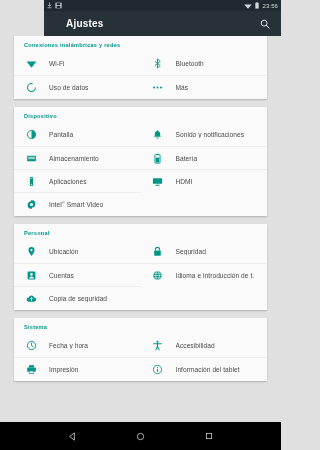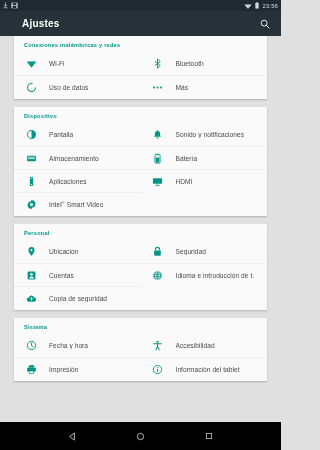--- a/index.html
+++ b/index.html
@@ -2,21 +2,21 @@
 <html><head>
 <meta charset="utf-8">
 <style>
   * { margin:0; padding:0; box-sizing:border-box; }
   html, body {
     width:281px; height:450px;
     background:#e0e0e0;
     font-family:"Liberation Sans", sans-serif;
     overflow:hidden;
   }
-  #screen { position:relative; width:281px; height:450px; background:#e0e0e0; }
+  #screen { position:relative; width:281px; height:450px; background:#e0e0e0;padding-left:44px; }
 
   
   .statusbar {
     height:11px; background:#1f2a30;
     display:flex; align-items:center; justify-content:space-between;
     padding:0 3px;
   }
   .sb-left, .sb-right { display:flex; align-items:center; gap:3px; }
   .sb-ico { display:block; }
   .sb-time { color:#d8dcde; font-size:6px; letter-spacing:.1px; line-height:1; }

